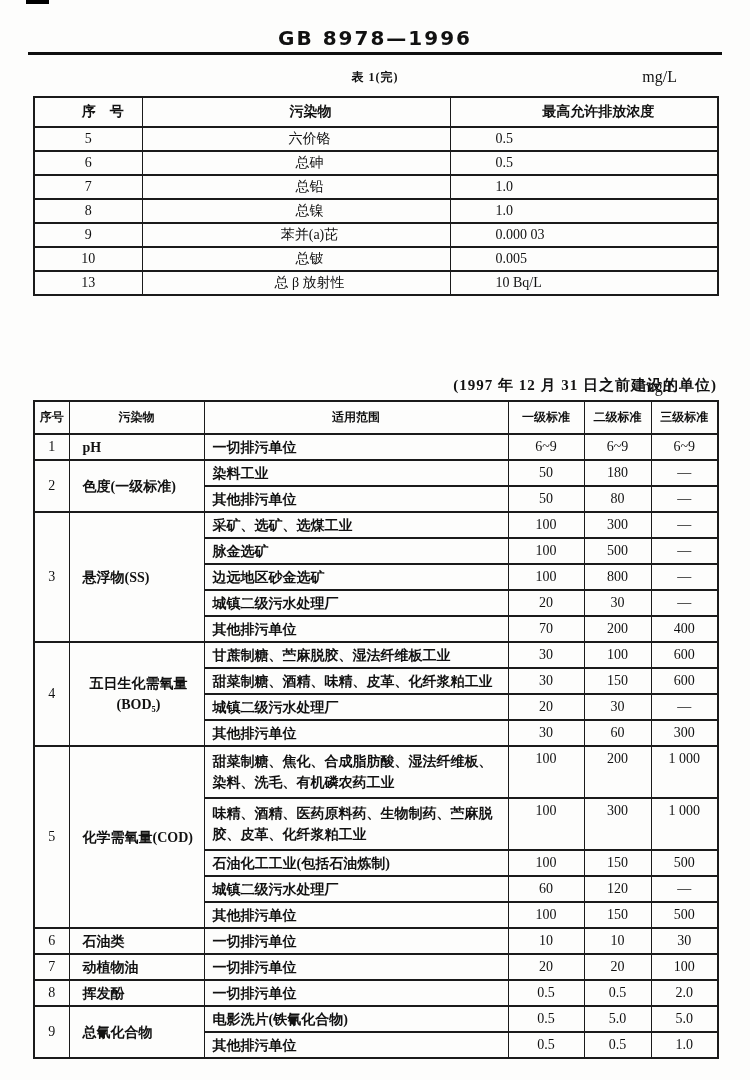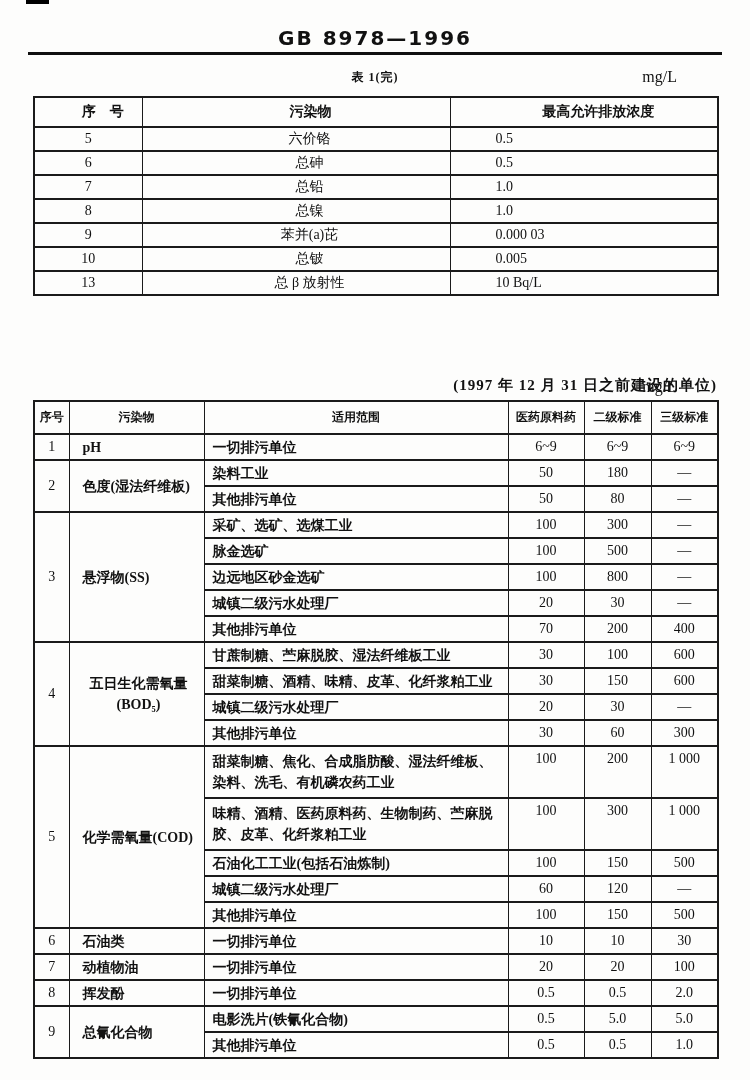--- a/index.html
+++ b/index.html
@@ -142,41 +142,41 @@
         <col style="width:304px">
       <col style="width:76px">
         <col style="width:67px">
         <col style="width:67px">
     </colgroup>
     <thead>
       <tr>
         <th>序号</th>
         <th>污染物</th>
         <th>适用范围</th>
-        <th>医药原料药</th>
+        <th>一级标准</th>
         <th>二级标准</th>
         <th>三级标准</th>
       </tr>
     </thead>
 
     <tbody class="grp">
       <tr class="r">
         <td class="c-no">1</td>
         <td class="c-pol">pH</td>
         <td class="c-scope">一切排污单位</td>
         <td class="c-std">6~9</td>
         <td class="c-std">6~9</td>
         <td class="c-std">6~9</td>
       </tr>
     </tbody>
 
     <tbody class="grp">
       <tr class="r">
         <td class="c-no" rowspan="2">2</td>
-        <td class="c-pol" rowspan="2">色度(湿法纤维板)</td>
+        <td class="c-pol" rowspan="2">色度(一级标准)</td>
         <td class="c-scope">染料工业</td>
         <td class="c-std">50</td>
         <td class="c-std">180</td>
         <td class="c-std">—</td>
       </tr>
       <tr class="r">
         <td class="c-scope">其他排污单位</td>
         <td class="c-std">50</td>
         <td class="c-std">80</td>
         <td class="c-std">—</td>

